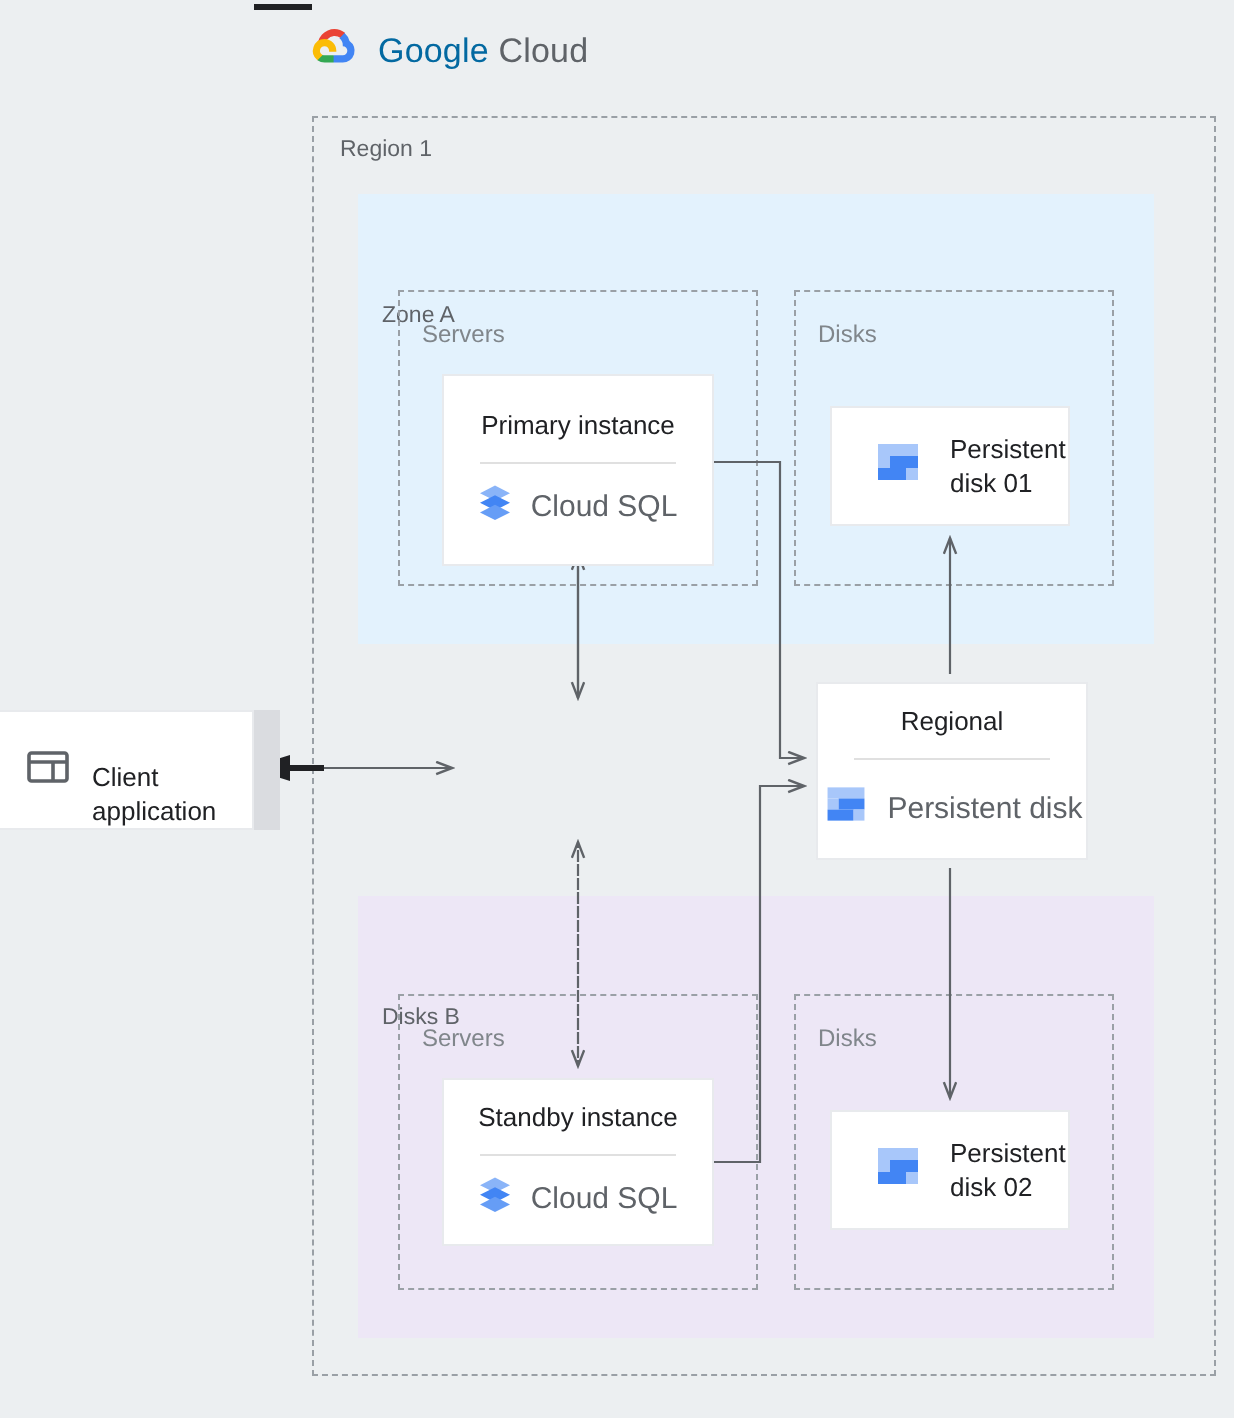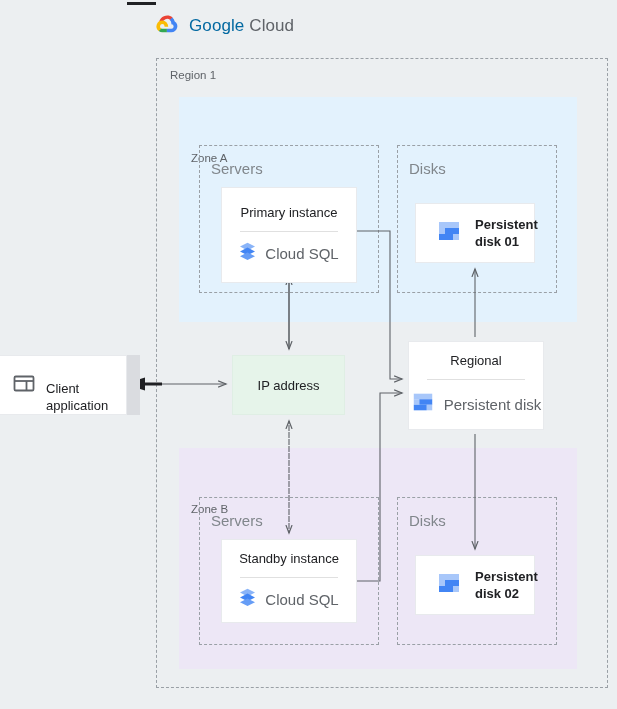--- a/index.html
+++ b/index.html
@@ -53,21 +53,21 @@
     background: #ede7f6;
   }
   .zone-label { font-size: 11.5px; color: #5f6368; margin-top: 38px; }
   .zone-a-label { left: 191px; top: 114px; }
   .zone-b-label { left: 191px; top: 465px; }
 
   
   .group {
     border: 1px dashed #9aa0a6;
   }
-  .group-label { font-size: 15px; color: #80868b; }
+  .group-label { font-size: 12px; color: #80868b; }
 
   .srv-a   { left: 199px; top: 145px; width: 180px; height: 148px; }
   .srv-a-l { left: 211px; top: 160px; }
   .dsk-a   { left: 397px; top: 145px; width: 160px; height: 148px; }
   .dsk-a-l { left: 409px; top: 160px; }
   .srv-b   { left: 199px; top: 497px; width: 180px; height: 148px; }
   .srv-b-l { left: 211px; top: 512px; }
   .dsk-b   { left: 397px; top: 497px; width: 160px; height: 148px; }
   .dsk-b-l { left: 409px; top: 512px; }
 
@@ -92,21 +92,20 @@
   .card-foot-label { font-size: 15px; color: #5f6368; }
 
   .primary-instance { left: 221px; top: 187px; width: 136px; height: 96px; }
   .standby-instance { left: 221px; top: 539px; width: 136px; height: 84px; }
 
   
   .disk-card {
     background: #ffffff; border: 1px solid #e8eaed;
     display: flex; align-items: center; gap: 13px;
     padding-left: 20px;
-    font-weight: bold;
   }
   .disk-card-label { font-size: 13px; color: #202124; line-height: 17px; }
   .pd01 { left: 415px; top: 203px; width: 120px; height: 60px; }
   .pd02 { left: 415px; top: 555px; width: 120px; height: 60px; }
 
   
   .regional { left: 408px; top: 341px; width: 136px; height: 89px; }
 
   
   .ip-address {
@@ -150,21 +149,21 @@
     <span class="brand-text"><b>Google</b>&nbsp;<span>Cloud</span></span>
   </div>
 
   <div class="abs region"></div>
   <div class="abs region-label">Region 1</div>
 
   <div class="abs zone-a"></div>
   <div class="abs zone-label zone-a-label">Zone A</div>
 
   <div class="abs zone-b"></div>
-  <div class="abs zone-label zone-b-label">Zone B</div>
+  <div class="abs zone-label zone-b-label">Disks B</div>
 
   <div class="abs group srv-a"></div>
   <div class="abs group-label srv-a-l">Servers</div>
 
   <div class="abs group dsk-a"></div>
   <div class="abs group-label dsk-a-l">Disks</div>
 
   <div class="abs group srv-b"></div>
   <div class="abs group-label srv-b-l">Servers</div>
 
@@ -289,23 +288,20 @@
           <rect x="3" y="10" width="6" height="6" fill="#a8c7fa"></rect>
           <rect x="9" y="10" width="14" height="6" fill="#4285f4"></rect>
           <rect x="17" y="16" width="6" height="6" fill="#a8c7fa"></rect>
           <rect x="3" y="16" width="14" height="6" fill="#4285f4"></rect>
         </svg>
       </span>
       <span class="card-foot-label">Persistent disk</span>
     </div>
   </div>
 
-  <div class="abs ip-address">
-    <span class="ip-address-label">IP address</span>
-  </div>
 
   <div class="abs client-shadow"></div>
   <div class="abs client-app">
     <span>
       <svg width="22" height="22" viewBox="0 0 22 22">
         <rect x="1.5" y="4.5" width="19" height="14" rx="1.3" fill="none" stroke="#5f6368" stroke-width="1.8"></rect>
         <line x1="1.5" y1="9" x2="20.5" y2="9" stroke="#5f6368" stroke-width="1.8"></line>
         <line x1="13.5" y1="9" x2="13.5" y2="18.5" stroke="#5f6368" stroke-width="1.8"></line>
       </svg>
     </span>

